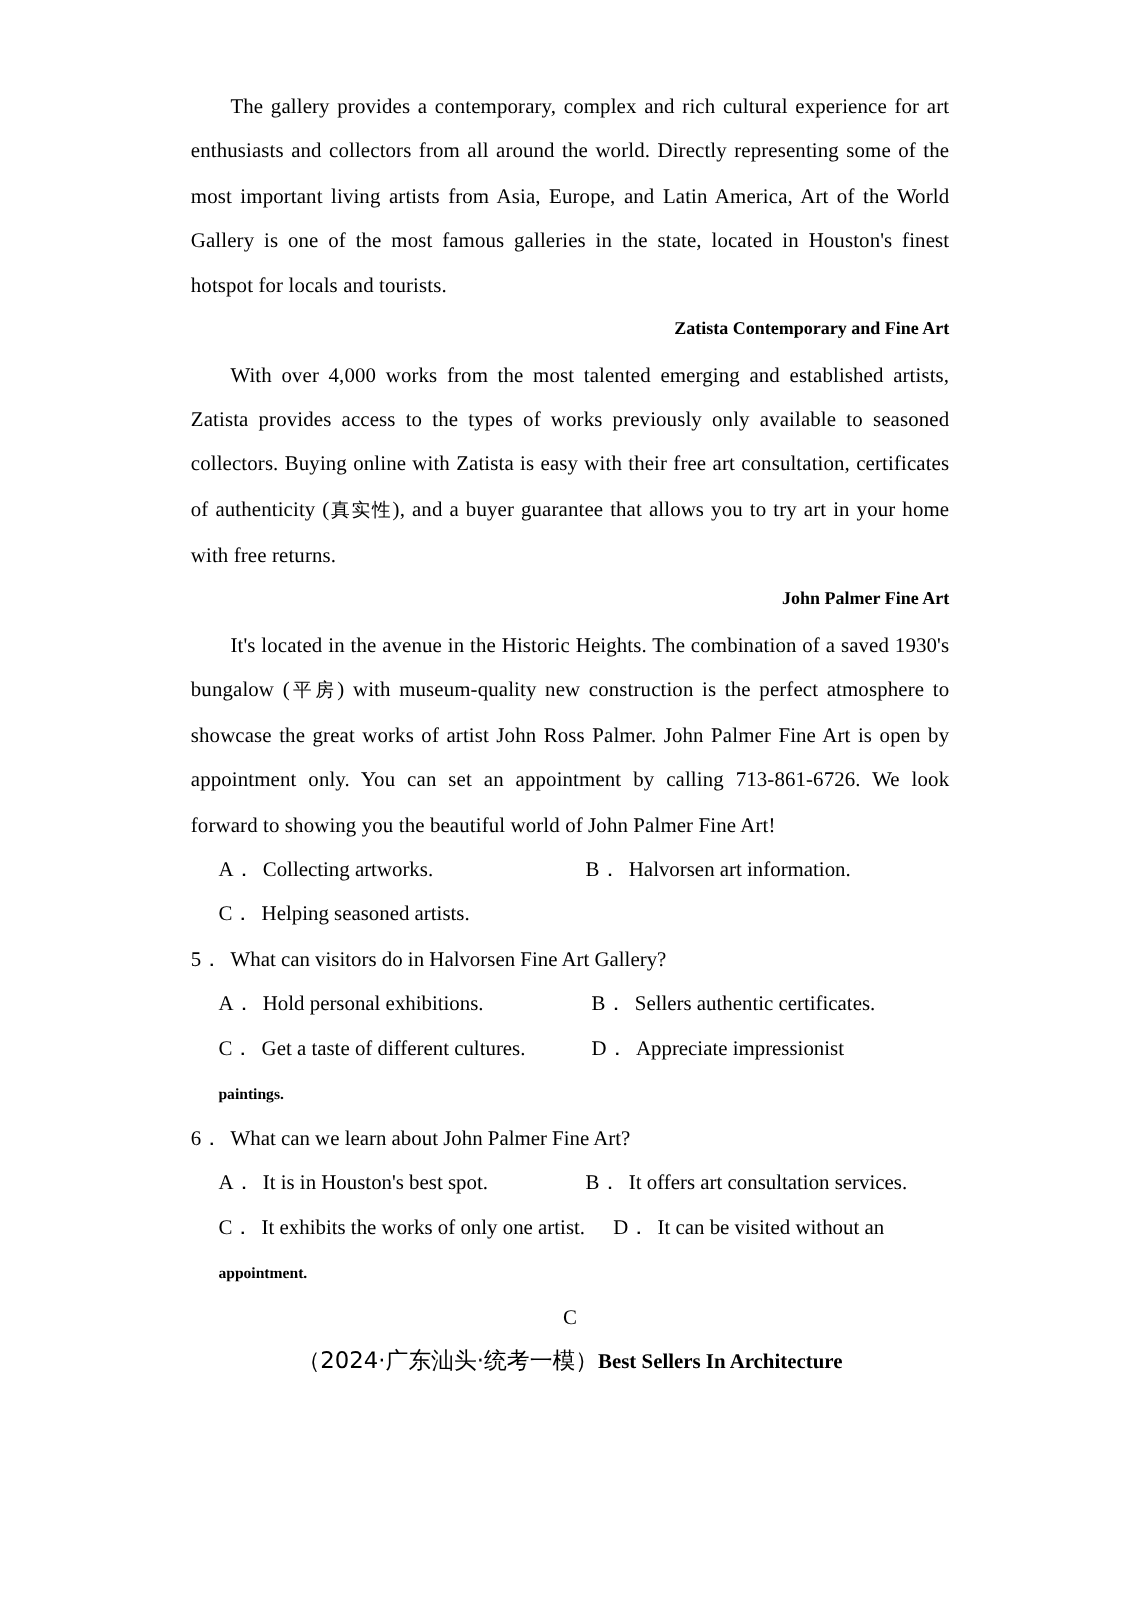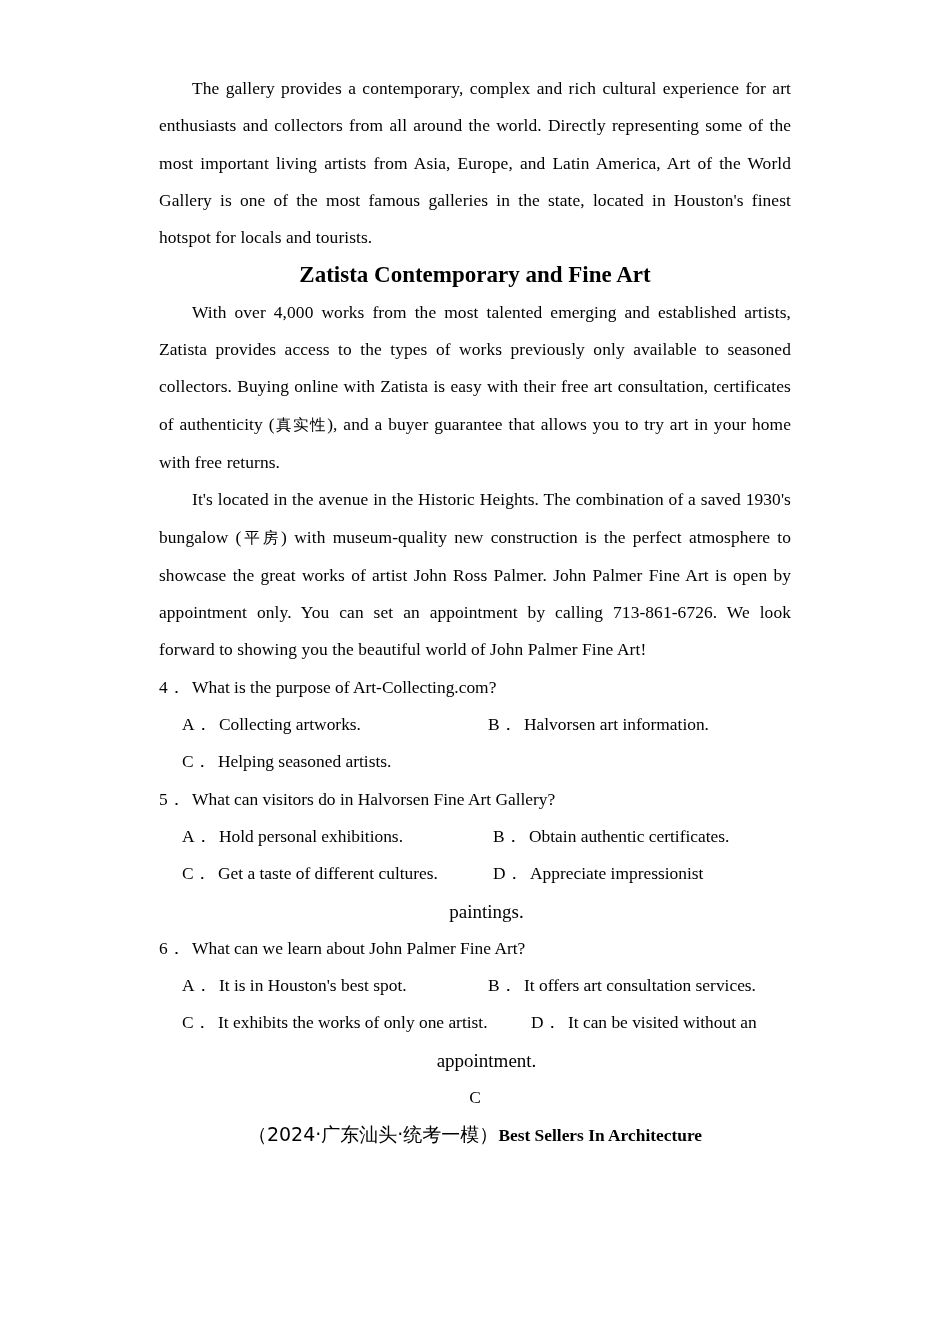--- a/index.html
+++ b/index.html
@@ -24,25 +24,25 @@
   .para {
     font-size: 17.4px;
     line-height: 37.3px;
     text-align: justify;
     text-justify: inter-word;
     margin: 0;
     text-indent: 33px;
     letter-spacing: 0.1px;
   }
   .heading {
-    font-size: 23px;
+    font-size: 15px;
     line-height: 37.3px;
     font-weight: bold;
     margin: 0;
-    text-align: center;
+    text-align: right;
   }
   .cn {
     font-family: "DejaVu Sans", "Liberation Sans", sans-serif;
     font-size: 15.6px;
   }
   .q-block {
     margin: 0;
   }
   .q-stem {
     font-size: 17.4px;
@@ -56,25 +56,26 @@
     line-height: 37.3px;
     margin: 0;
     padding-left: 23px;
     position: relative;
     white-space: nowrap;
   }
   .opt-row .col-b {
     position: absolute;
   }
   .opt-cont {
-    font-size: 19px;
+    font-size: 13px;
     line-height: 37.3px;
     margin: 0;
     padding-left: 23px;
-    text-align: center;
+    text-align: left;
+    font-weight: bold;
   }
   .marker {
     letter-spacing: 0px;
   }
   .sep {
     display: inline-block;
     width: 7px;
   }
   .center-letter {
     font-size: 17.4px;
@@ -100,40 +101,40 @@
 <body>
 
 <div class="page">
 
   <p class="para">The gallery provides a contemporary, complex and rich cultural experience for art enthusiasts and collectors from all around the world. Directly representing some of the most important living artists from Asia, Europe, and Latin America, Art of the World Gallery is one of the most famous galleries in the state, located in Houston's finest hotspot for locals and tourists.</p>
 
   <p class="heading">Zatista Contemporary and Fine Art</p>
 
   <p class="para"><span>With over 4,000 works from the most talented emerging and established artists, Zatista provides access to the types of works previously only available to seasoned collectors. Buying online with Zatista is easy with their free art consultation, certificates of authenticity (</span><span class="cn">真实性</span><span>), and a buyer guarantee that allows you to try art in your home with free returns.</span></p>
 
+  <p class="heading">John Palmer Fine Art</p>
 
   <p class="para"><span>It's located in the avenue in the Historic Heights. The combination of a saved 1930's bungalow (</span><span class="cn">平房</span><span>) with museum-quality new construction is the perfect atmosphere to showcase the great works of artist John Ross Palmer. John Palmer Fine Art is open by appointment only. You can set an appointment by calling 713-861-6726. We look forward to showing you the beautiful world of John Palmer Fine Art!</span></p>
 
   <div class="q-block">
-    <p class="q-stem"><span class="marker">4．</span><span class="sep"></span><span>What is the purpose of Art-Collecting.com?</span></p>
     <p class="opt-row"><span class="marker">A．</span><span class="sep"></span><span>Collecting artworks.</span><span class="col-b" style="left:329px;"><span class="marker">B．</span><span class="sep"></span><span>Halvorsen art information.</span></span></p>
     <p class="opt-row"><span class="marker">C．</span><span class="sep"></span><span>Helping seasoned artists.</span></p>
   </div>
 
   <div class="q-block">
     <p class="q-stem"><span class="marker">5．</span><span class="sep"></span><span>What can visitors do in Halvorsen Fine Art Gallery?</span></p>
-    <p class="opt-row"><span class="marker">A．</span><span class="sep"></span><span>Hold personal exhibitions.</span><span class="col-b" style="left:334px;"><span class="marker">B．</span><span class="sep"></span><span>Obtain authentic certificates.</span></span></p>
+    <p class="opt-row"><span class="marker">A．</span><span class="sep"></span><span>Hold personal exhibitions.</span><span class="col-b" style="left:334px;"><span class="marker">B．</span><span class="sep"></span><span>Sellers authentic certificates.</span></span></p>
     <p class="opt-row"><span class="marker">C．</span><span class="sep"></span><span>Get a taste of different cultures.</span><span class="col-b" style="left:334px;text-align:right;"><span class="marker">D．</span><span class="sep"></span><span>Appreciate impressionist</span></span></p>
     <p class="opt-cont">paintings.</p>
   </div>
 
   <div class="q-block">
     <p class="q-stem"><span class="marker">6．</span><span class="sep"></span><span>What can we learn about John Palmer Fine Art?</span></p>
     <p class="opt-row"><span class="marker">A．</span><span class="sep"></span><span>It is in Houston's best spot.</span><span class="col-b" style="left:329px;"><span class="marker">B．</span><span class="sep"></span><span>It offers art consultation services.</span></span></p>
-    <p class="opt-row"><span class="marker">C．</span><span class="sep"></span><span>It exhibits the works of only one artist.</span><span class="col-b" style="left:372px;font-family:Liberation Serif, serif;"><span class="marker">D．</span><span class="sep"></span><span>It can be visited without an</span></span></p>
+    <p class="opt-row"><span class="marker">C．</span><span class="sep"></span><span>It exhibits the works of only one artist.</span><span class="col-b" style="left:352px;font-family:Liberation Serif, serif;"><span class="marker">D．</span><span class="sep"></span><span>It can be visited without an</span></span></p>
     <p class="opt-cont">appointment.</p>
   </div>
 
   <p class="center-letter">C</p>
 
   <p class="source-line"><span class="source-tag">（2024·广东汕头·统考一模）</span><span class="source-title">Best Sellers In Architecture</span></p>
 
 
 </div>
 

